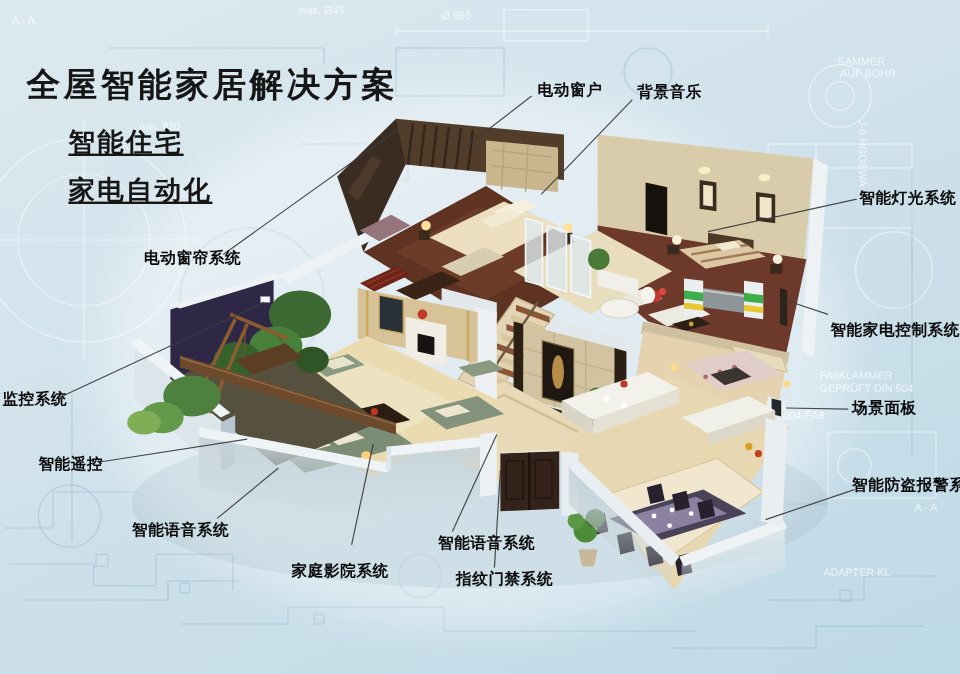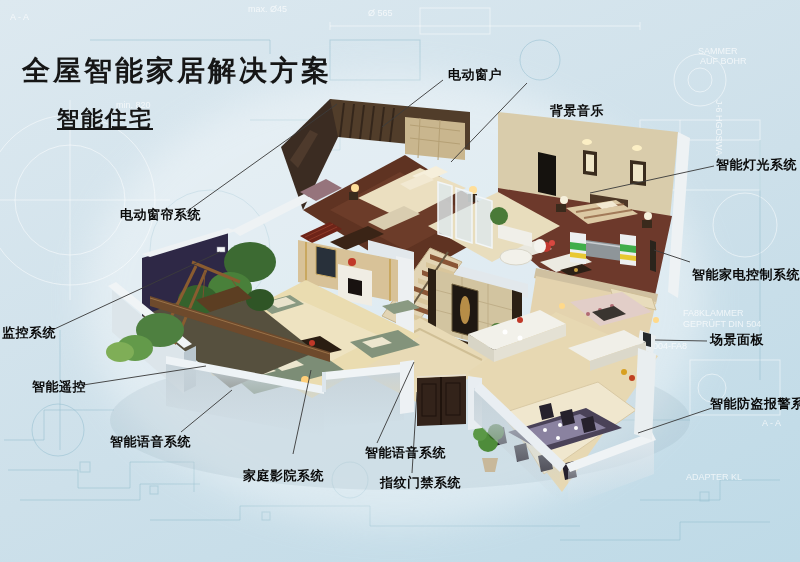--- a/index.html
+++ b/index.html
@@ -351,25 +351,26 @@
       <line x1="83" y1="385" x2="206" y2="366" class="callout-line"></line>
       <line x1="181" y1="432" x2="232" y2="390" class="callout-line"></line>
       <line x1="293" y1="454" x2="311" y2="370" class="callout-line"></line>
       <line x1="377" y1="443" x2="414" y2="362" class="callout-line"></line>
       <line x1="412" y1="473" x2="417" y2="392" class="callout-line"></line>
     </svg>
 
   <div class="titleblock">
     <h1>全屋智能家居解决方案</h1>
     <div class="sub">智能住宅</div>
+    <div class="sub">家电自动化</div>
   </div>
 
   <div class="callouts" id="callouts">
       <div class="callout" style="left: 448px; top: 66px;">电动窗户</div>
-      <div class="callout" style="left: 550px; top: 68px; margin-top: 34px;">背景音乐</div>
+      <div class="callout" style="left: 531px; top: 68px;">背景音乐</div>
       <div class="callout" style="left: 716px; top: 156px; text-align: right;">智能灯光系统</div>
       <div class="callout" style="left: 692px; top: 254px; margin-top: 12px;">智能家电控制系统</div>
       <div class="callout" style="left: 710px; top: 331px;">场景面板</div>
       <div class="callout" style="left: 710px; top: 395px;">智能防盗报警系统</div>
       <div class="callout" style="left: 120px; top: 206px;">电动窗帘系统</div>
       <div class="callout" style="left: 2px; top: 324px;">监控系统</div>
       <div class="callout" style="left: 32px; top: 378px;">智能遥控</div>
       <div class="callout" style="left: 110px; top: 433px;">智能语音系统</div>
       <div class="callout" style="left: 243px; top: 467px;">家庭影院系统</div>
       <div class="callout" style="left: 333px; top: 444px; margin-left: 32px;">智能语音系统</div>

